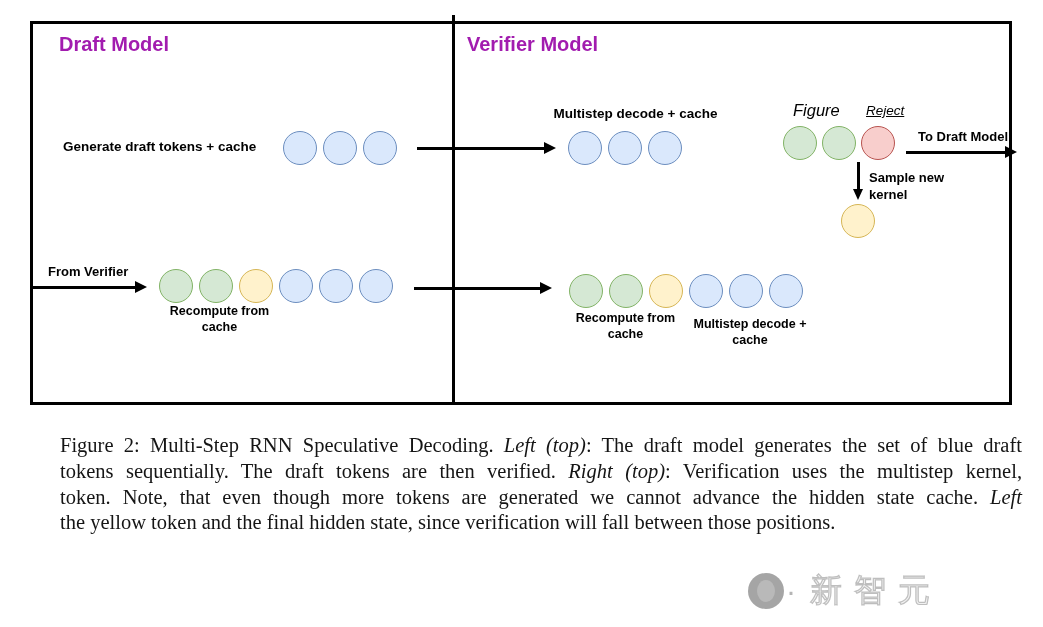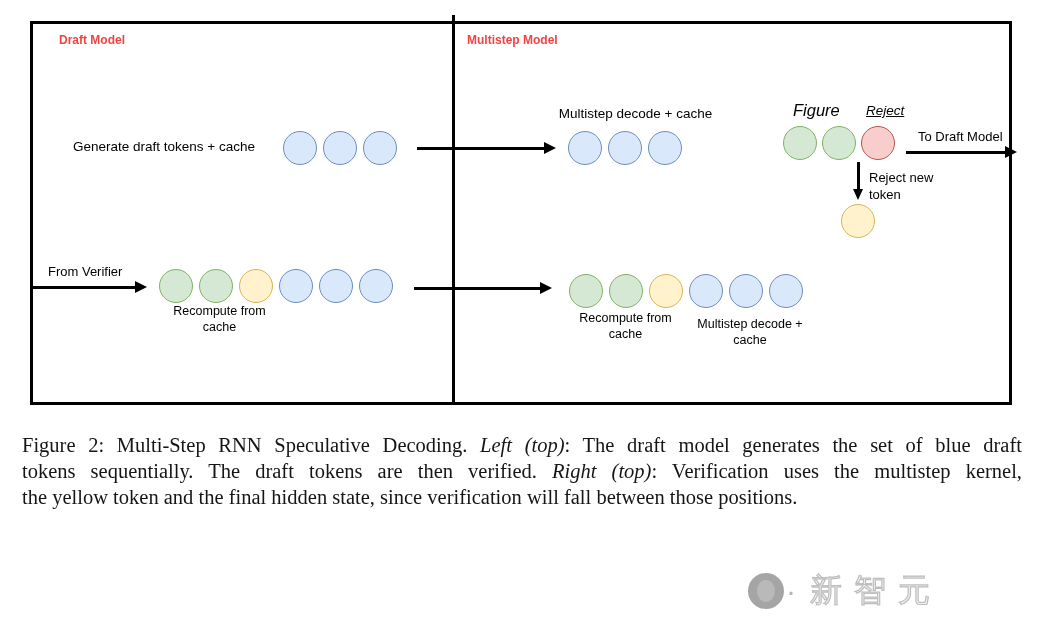--- a/index.html
+++ b/index.html
@@ -3,25 +3,25 @@
 <meta charset="utf-8">
 <style>
   html,body{margin:0;padding:0;background:#fff;}
   .page{position:relative;width:1043px;height:627px;background:#ffffff;overflow:hidden;
         font-family:"Liberation Sans",sans-serif;}
   
   .outer-box{position:absolute;left:30px;top:21px;width:982px;height:384px;
              border:3px solid #000;box-sizing:border-box;background:#fff;}
   .divider{position:absolute;left:452px;top:15px;width:3px;height:390px;background:#000;}
   
-  .box-title{position:absolute;font-weight:bold;font-size:12px;color:#ef4444;white-space:nowrap;}
+  .box-title{position:absolute;font-weight:bold;font-size:20px;color:#a21caf;white-space:nowrap;}
   .t-draft{left:59px;top:33px;}
   .t-verifier{left:467px;top:33px;}
-  .lbl{position:absolute;font-weight:normal;font-size:13.5px;color:#000;line-height:1.22;}
-  .gen-label{left:73px;top:139px;white-space:nowrap;}
+  .lbl{position:absolute;font-weight:bold;font-size:13.5px;color:#000;line-height:1.22;}
+  .gen-label{left:63px;top:139px;white-space:nowrap;}
   .multistep-top{left:543px;top:106px;width:185px;text-align:center;}
   .accept{left:793px;top:100px;font-weight:normal;font-style:italic;font-size:16.5px;}
   .reject{left:866px;top:103px;font-weight:normal;font-style:italic;font-size:13.5px;text-decoration:underline;}
   .to-draft{left:918px;top:129px;font-size:13px;white-space:nowrap;}
   .sample-new{left:869px;top:170px;width:92px;font-size:13px;line-height:1.3;}
   .from-verifier{left:48px;top:264px;font-size:13px;white-space:nowrap;}
   .recompute-left{left:162px;top:304px;width:115px;text-align:center;font-size:12.5px;line-height:1.25;}
   .recompute-right{left:568px;top:311px;width:115px;text-align:center;font-size:12.5px;line-height:1.25;}
   .multistep-bottom{left:681px;top:317px;width:138px;text-align:center;font-size:12.5px;line-height:1.25;}
   
@@ -42,21 +42,21 @@
   .a-to-draft{left:906px;top:151px;width:100px;}
   .a-from-verifier{left:31px;top:286px;width:105px;}
   .a-bottom-mid{left:414px;top:287px;width:127px;}
   .arrow-down{position:absolute;width:2.5px;background:#000;}
   .arrow-down::after{content:'';position:absolute;bottom:-10px;left:50%;transform:translateX(-50%);
     border-top:11px solid #000;border-left:5.5px solid transparent;border-right:5.5px solid transparent;}
   .a-sample{left:857px;top:162px;height:28px;}
   
   .caption{position:absolute;left:22px;top:433px;width:1000px;z-index:2;
            font-family:"Liberation Serif",serif;font-size:20.5px;color:#151515;}
-  .cap-line{line-height:25.8px;text-align:justify;text-align-last:justify;white-space:normal;}
+  .cap-line{line-height:25.8px;text-align:justify;text-align-last:justify;white-space:normal;margin-left:38px;}
   .cap-line.last{text-align-last:left;}
   .cap-line .it{font-style:italic;}
   
   .wm-right{position:absolute;left:748px;top:569px;display:flex;align-items:center;z-index:1;
             white-space:nowrap;}
   .wm-avatar{width:36px;height:36px;border-radius:50%;background:#8f8f8f;opacity:.8;position:relative;flex:0 0 auto;}
   .wm-avatar::after{content:'';position:absolute;left:9px;top:7px;width:18px;height:22px;border-radius:50%;
             background:#bdbdbd;opacity:.55;}
   .wm-label{margin-left:14px;font-size:30px;letter-spacing:9px;color:rgba(150,150,150,0.75);}
   .wm-dot{margin-left:2px;font-size:30px;color:rgba(150,150,150,0.7);}
@@ -67,21 +67,21 @@
 </style>
 </head>
 <body>
 
 <div class="page">
 
   <div class="outer-box"></div>
   <div class="divider"></div>
 
   <div class="box-title t-draft">Draft Model</div>
-  <div class="box-title t-verifier">Multistep Model</div>
+  <div class="box-title t-verifier">Verifier Model</div>
 
   <div class="lbl gen-label">Generate draft tokens + cache</div>
   <div class="token-row r-draft-top">
       <div class="token" style="background: rgb(218, 232, 252); border-color: rgb(108, 142, 191);"></div>
       <div class="token" style="background: rgb(218, 232, 252); border-color: rgb(108, 142, 191);"></div>
       <div class="token" style="background: rgb(218, 232, 252); border-color: rgb(108, 142, 191);"></div>
     </div>
   <div class="arrow-right a-top-mid"></div>
 
   <div class="lbl multistep-top">Multistep decode + cache</div>
@@ -95,21 +95,21 @@
   <div class="lbl reject">Reject</div>
   <div class="token-row r-verdict gap5">
       <div class="token" style="background: rgb(213, 232, 212); border-color: rgb(130, 179, 102);"></div>
       <div class="token" style="background: rgb(213, 232, 212); border-color: rgb(130, 179, 102);"></div>
       <div class="token" style="background: rgb(248, 206, 204); border-color: rgb(184, 84, 80);"></div>
     </div>
   <div class="arrow-right a-to-draft"></div>
   <div class="lbl to-draft">To Draft Model</div>
 
   <div class="arrow-down a-sample"></div>
-  <div class="lbl sample-new">Reject new token</div>
+  <div class="lbl sample-new">Sample new kernel</div>
   <div class="token-row r-sampled">
       <div class="token" style="background: rgb(255, 242, 204); border-color: rgb(214, 182, 86);"></div>
     </div>
 
   <div class="lbl from-verifier">From Verifier</div>
   <div class="arrow-right a-from-verifier"></div>
   <div class="token-row r-draft-bottom">
       <div class="token" style="background: rgb(213, 232, 212); border-color: rgb(130, 179, 102);"></div>
       <div class="token" style="background: rgb(213, 232, 212); border-color: rgb(130, 179, 102);"></div>
       <div class="token" style="background: rgb(255, 242, 204); border-color: rgb(214, 182, 86);"></div>
@@ -127,20 +127,21 @@
       <div class="token" style="background: rgb(218, 232, 252); border-color: rgb(108, 142, 191);"></div>
       <div class="token" style="background: rgb(218, 232, 252); border-color: rgb(108, 142, 191);"></div>
       <div class="token" style="background: rgb(218, 232, 252); border-color: rgb(108, 142, 191);"></div>
     </div>
   <div class="lbl recompute-right">Recompute from cache</div>
   <div class="lbl multistep-bottom">Multistep decode + cache</div>
 
   <div class="caption">
       <div class="cap-line"><span>Figure 2: Multi-Step RNN Speculative Decoding. </span><span class="it">Left (top)</span><span>: The draft model generates the set of blue draft</span></div>
       <div class="cap-line"><span>tokens sequentially. The draft tokens are then verified. </span><span class="it">Right (top)</span><span>: Verification uses the multistep kernel,</span></div>
+      <div class="cap-line"><span>token. Note, that even though more tokens are generated we cannot advance the hidden state cache. </span><span class="it">Left</span></div>
       <div class="cap-line last"><span>the yellow token and the final hidden state, since verification will fall between those positions.</span></div>
     </div>
 
   <div class="wm-right">
     <div class="wm-avatar"></div>
     <span class="wm-dot">·</span>
     <span class="wm-brand">新智元</span>
   </div>
 
 </div>

